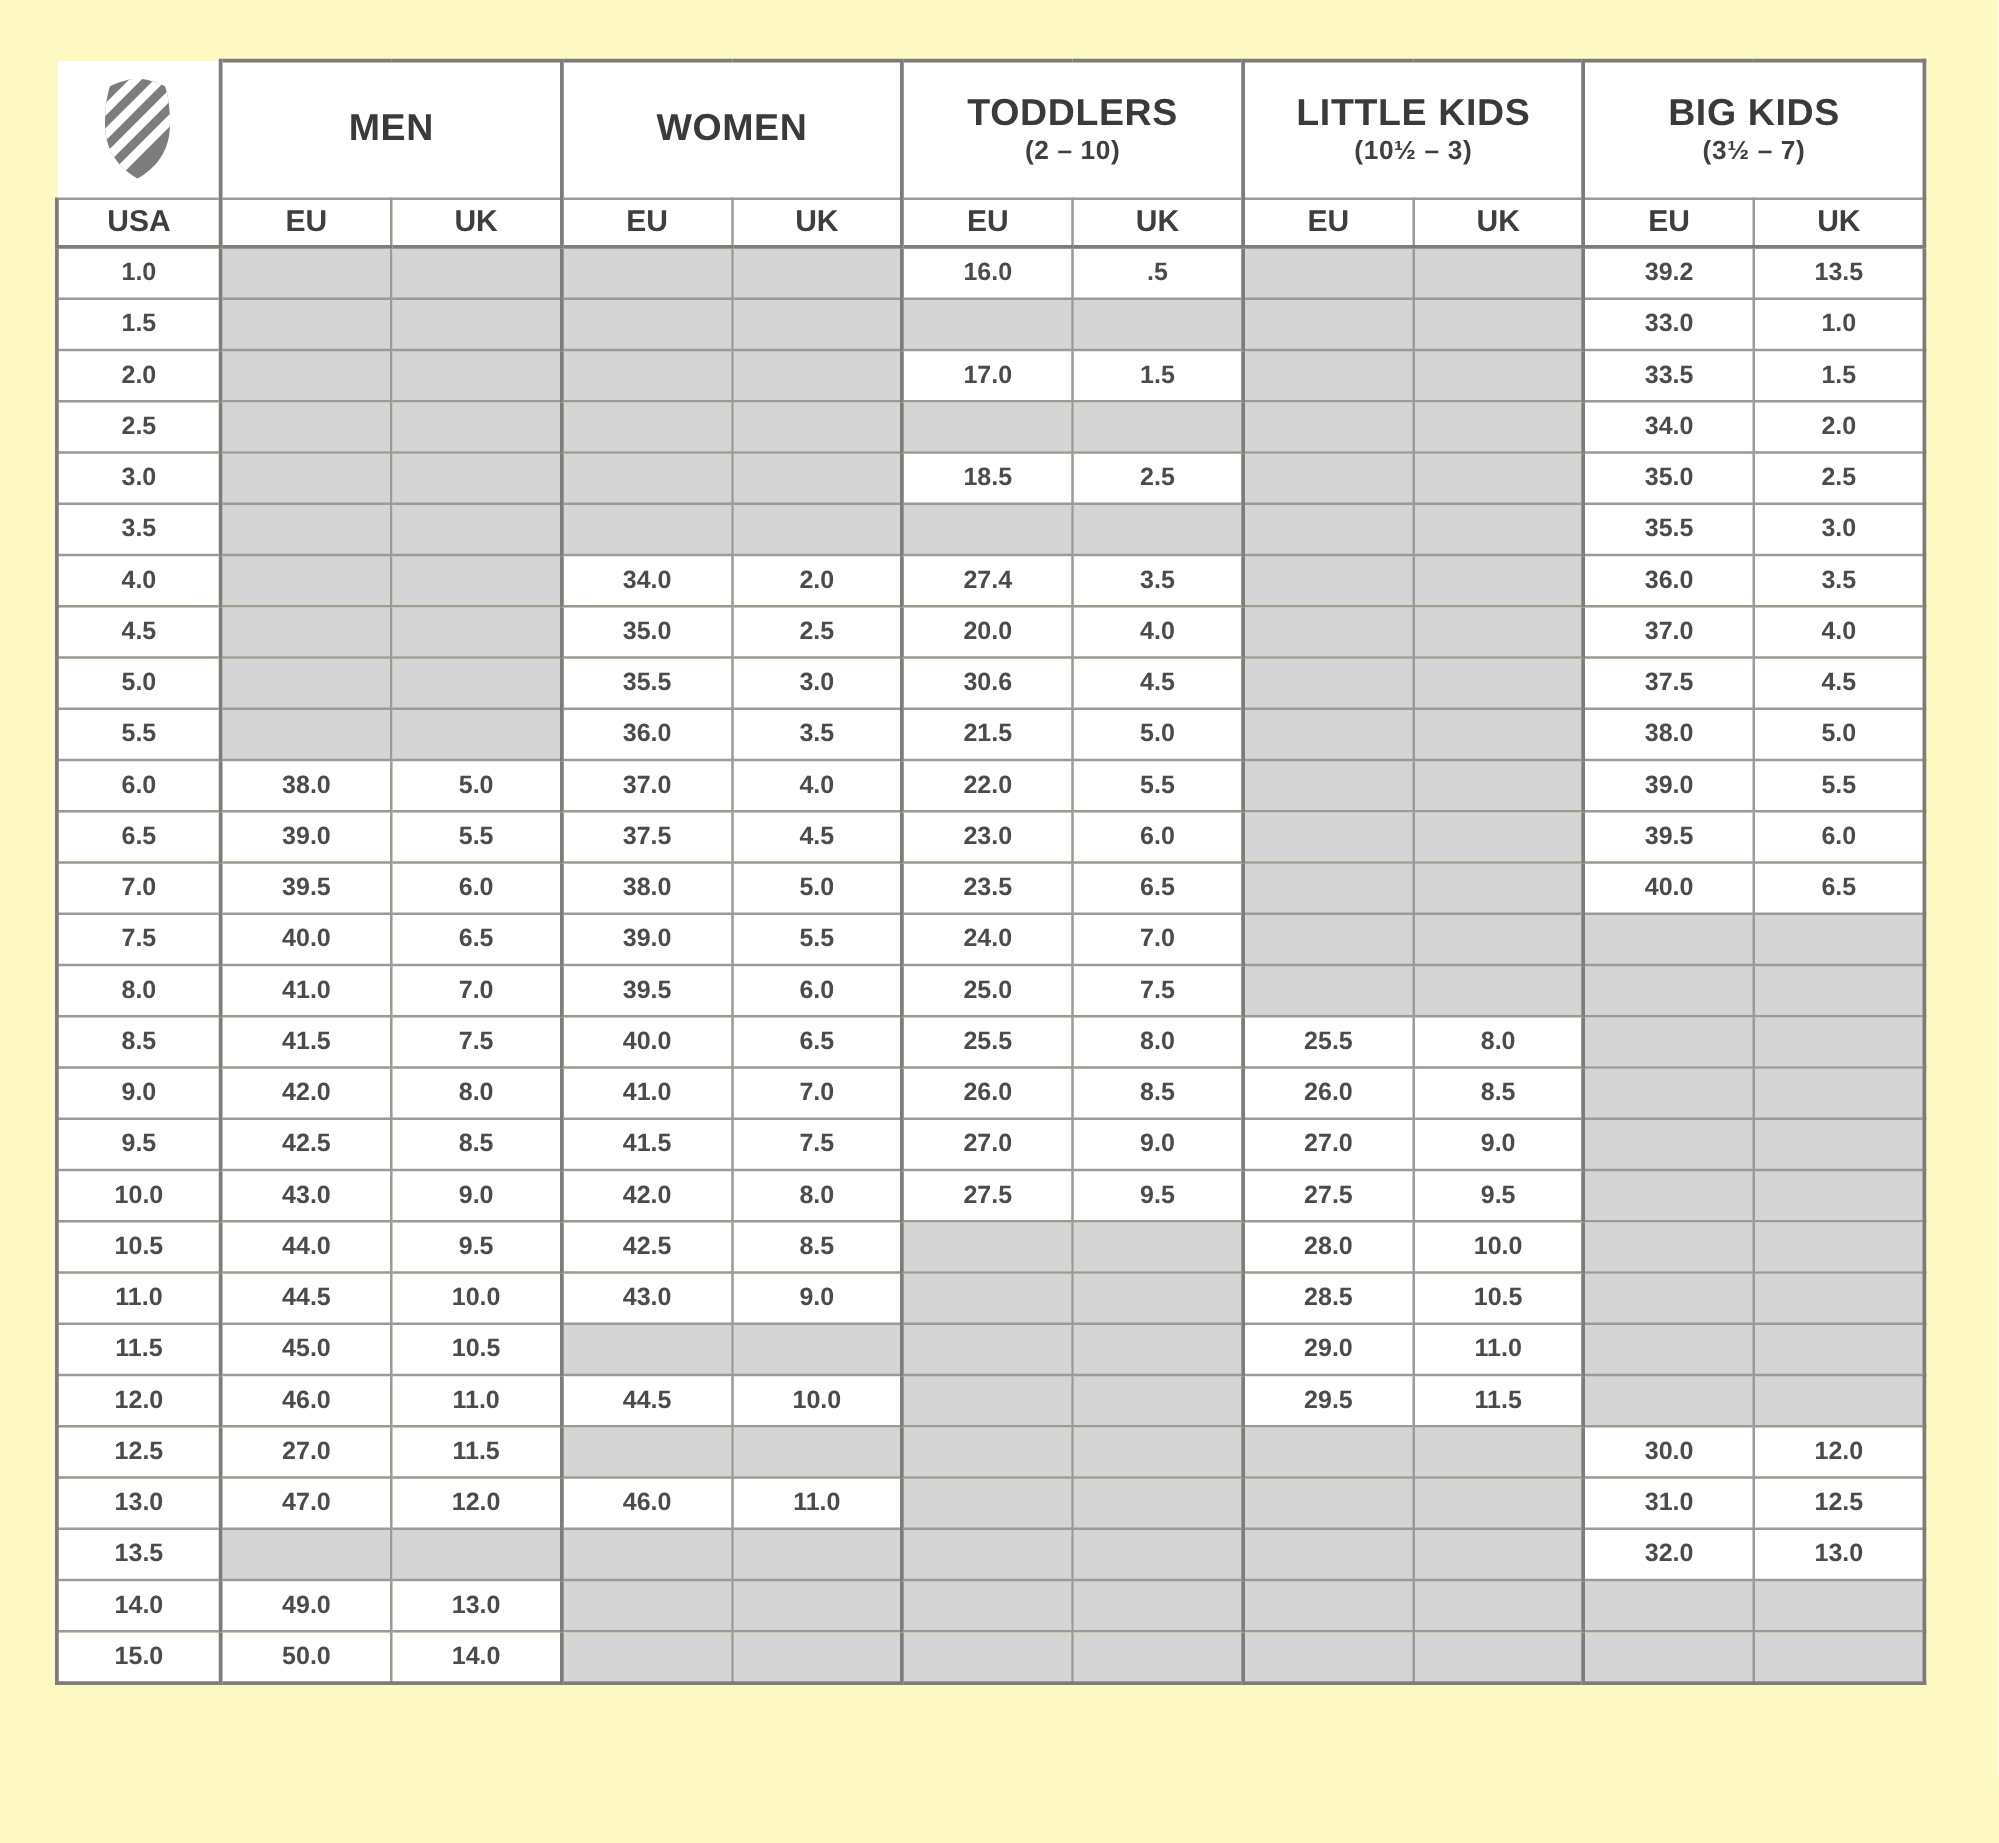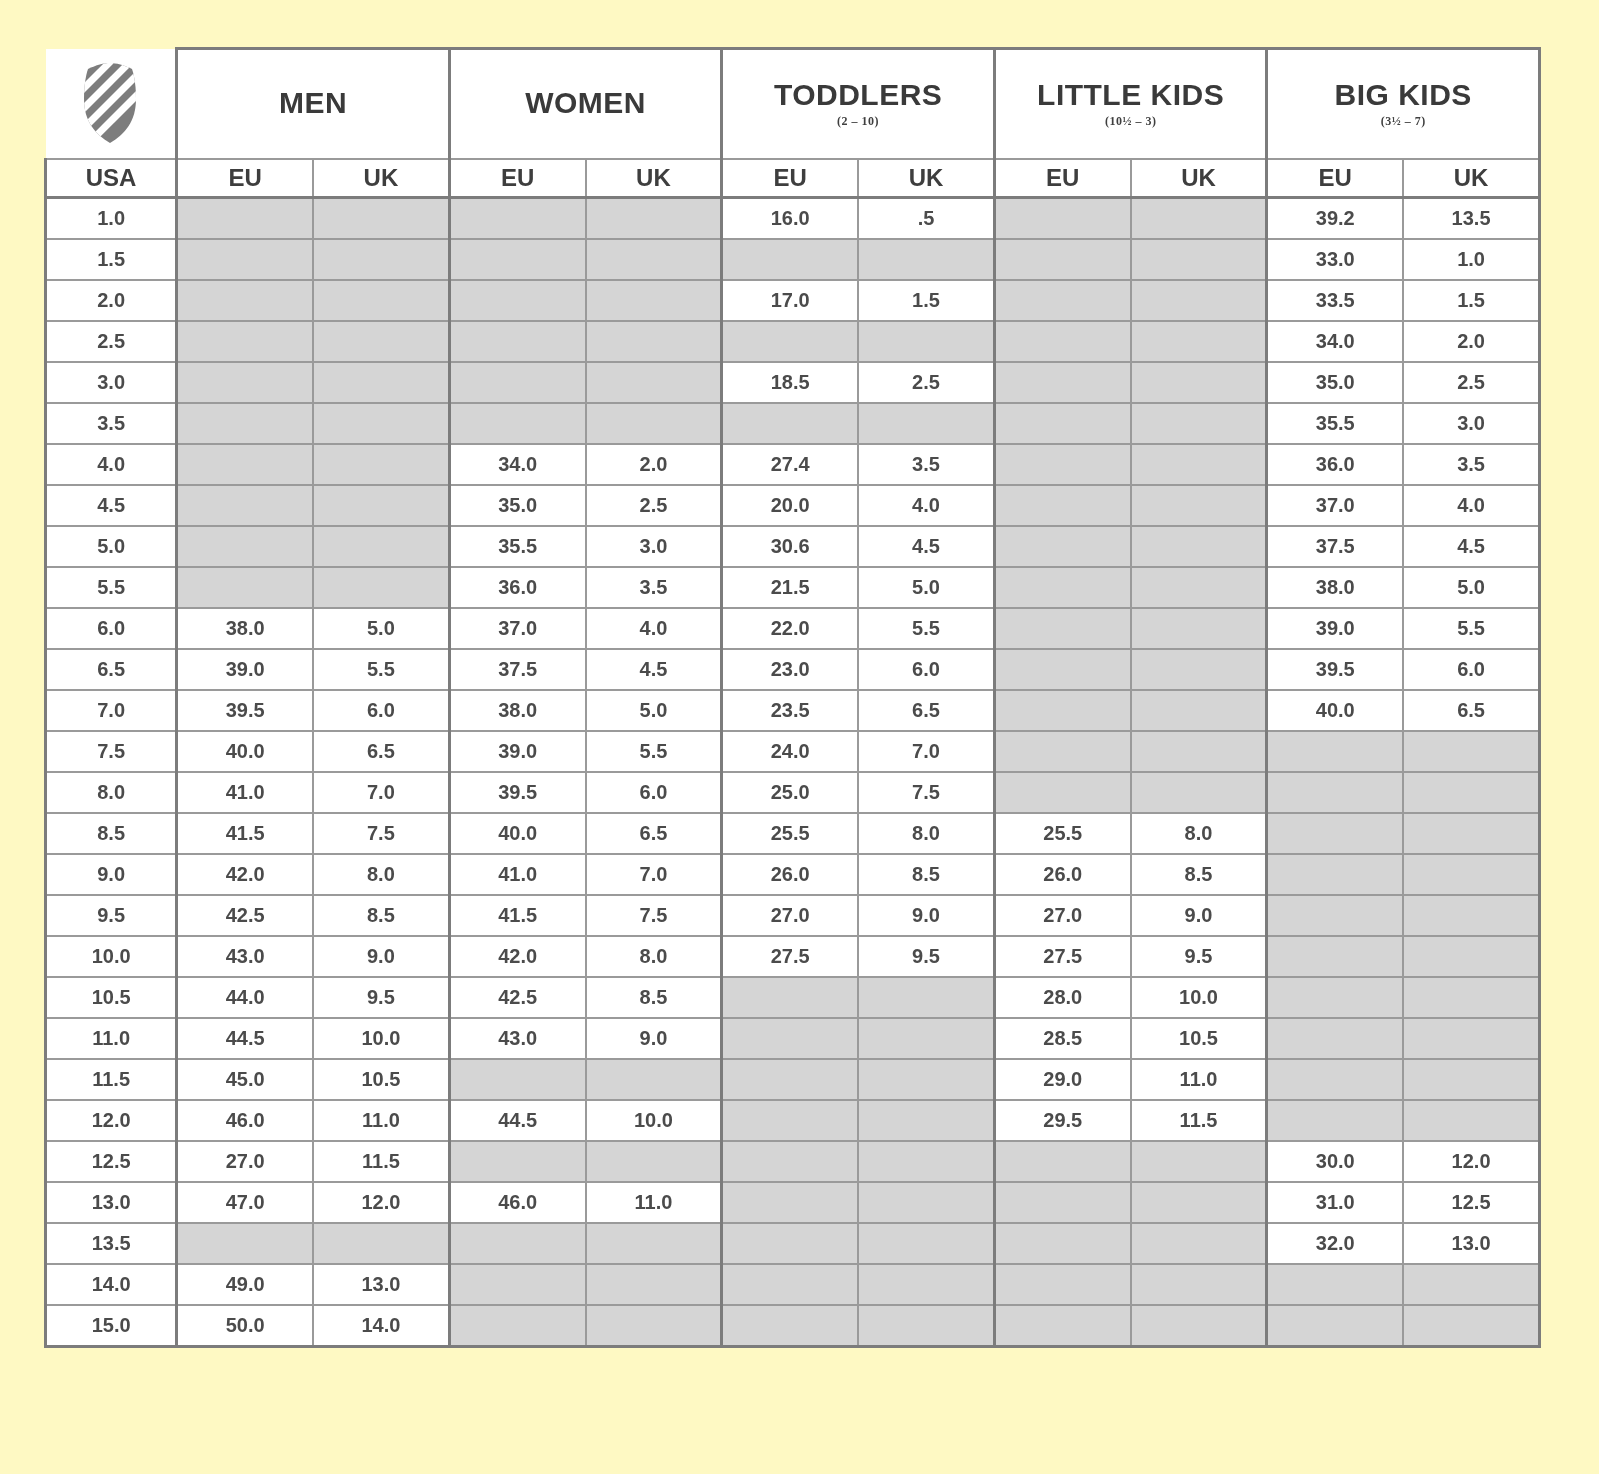--- a/index.html
+++ b/index.html
@@ -21,21 +21,21 @@
   
   td.logo-cell{
     border-top-style:hidden;border-left-style:hidden;
     background:#ffffff;
   }
   tr.group-row th{
     height:108px;background:#ffffff;
     font-size:30px;font-weight:700;color:#3a3a3a;letter-spacing:.5px;
   }
   .glabel{display:block;line-height:1.05;}
-  .gsub{display:block;font-size:12px;font-weight:700;letter-spacing:.5px;margin-top:3px;color:#3f3f3f;font-family:Liberation Serif, serif;}
+  .gsub{display:block;font-size:21px;font-weight:700;letter-spacing:.5px;margin-top:3px;color:#3f3f3f;}
   tr.colhead-row th{
     height:36px;background:#ffffff;
     font-size:24px;font-weight:700;color:#3e3e3e;
     border-bottom:3px solid #7c7c7c;
   }
   tbody td{
     height:39px;font-size:20px;font-weight:700;color:#4b4b4b;
     background:#ffffff;
   }
   tbody td.empty{background:#d5d5d5;}

